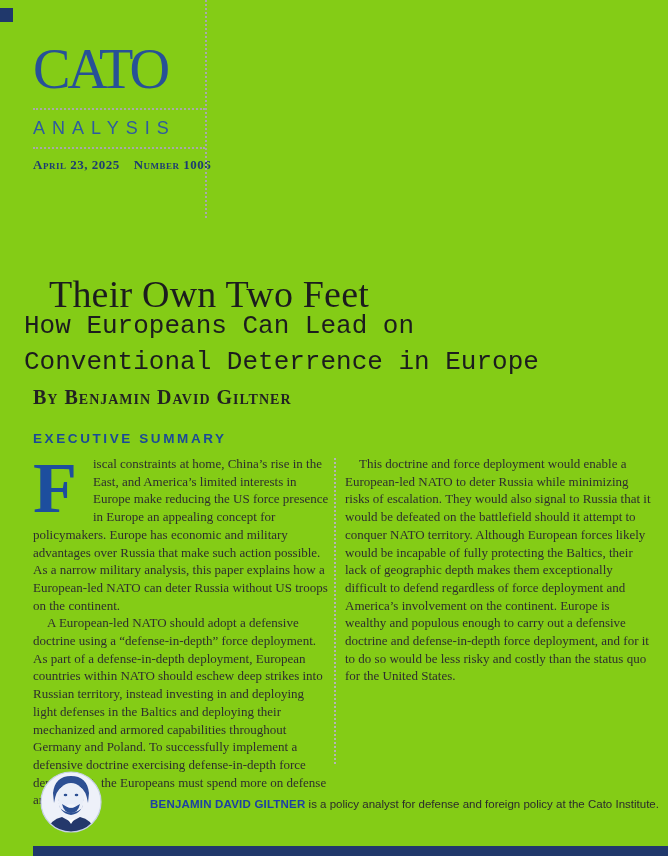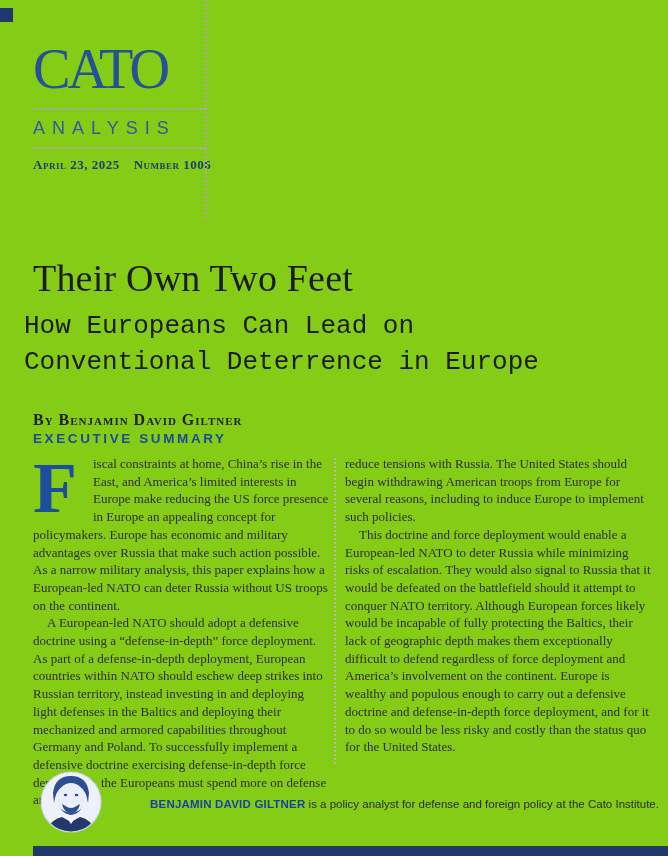--- a/index.html
+++ b/index.html
@@ -23,31 +23,31 @@
   .series.analysis{letter-spacing:7px;margin-top:8px;}
   .dotted-rule{border-top:2px dotted #a9a9a9;width:172px;margin-top:8px;}
   .issue-line{
     margin-top:8px;font-family:"Liberation Serif",serif;font-weight:bold;
     font-variant:small-caps;font-size:13px;color:#1d3c72;letter-spacing:0.5px;white-space:nowrap;
   }
   .issue-gap{display:inline-block;width:14px;}
   .vert-rule{position:absolute;left:205px;top:0;height:218px;border-left:2px dotted #a9a9a9;}
   
   .title{
-    position:absolute;left:33px;top:256px;margin:0;font-family:"Liberation Serif",serif;
+    position:absolute;left:33px;top:256px;margin:16px;font-family:"Liberation Serif",serif;
     font-size:38px;font-weight:500;color:#1c1c1e;letter-spacing:0.2px;
   }
   .subtitle{
     position:absolute;left:24px;top:308px;margin:0;width:545px;
     font-family:Liberation Mono, monospace;font-size:26px;line-height:36px;
     font-weight:500;color:#1c1c1e;
   }
   .byline{
     position:absolute;left:33px;top:386px;font-family:"Liberation Serif",serif;
-    font-weight:bold;font-variant:small-caps;font-size:16px;color:#222;letter-spacing:1px;margin-top:25px;
+    font-weight:bold;font-variant:small-caps;font-size:20px;color:#222;letter-spacing:1px;
   }
   .section-heading{
     position:absolute;left:33px;top:431px;font-family:"Liberation Sans",sans-serif;
     font-weight:bold;font-size:13.5px;letter-spacing:2.6px;color:#1b4a97;text-align:center;
   }
   
   .col{position:absolute;top:455px;font-size:13px;line-height:17.7px;color:#2e2e2e;text-align:left;}
   .col p{margin:0;}
   .col p.indent{text-indent:14px;}
   .col-left{left:33px;width:297px;}
@@ -92,21 +92,20 @@
   <div class="section-heading">EXECUTIVE SUMMARY</div>
 
   <div class="col col-left">
     <p><span class="dropcap">F</span><span>iscal constraints at home, China’s rise in the East, and America’s limited interests in Europe make reducing the US force presence in Europe an appealing concept for policymakers. Europe has economic and military advantages over Russia that make such action possible. As a narrow military analysis, this paper explains how a European-led NATO can deter Russia without US troops on the continent.</span></p>
     <p class="indent">A European-led NATO should adopt a defensive doctrine using a “defense-in-depth” force deployment. As part of a defense-in-depth deployment, European countries within NATO should eschew deep strikes into Russian territory, instead investing in and deploying light defenses in the Baltics and deploying their mechanized and armored capabilities throughout Germany and Poland. To successfully implement a defensive doctrine exercising defense-in-depth force deployment, the Europeans must spend more on defense and</p>
   </div>
 
   <div class="col-rule"></div>
 
   <div class="col col-right">
-    <p>reduce tensions with Russia. The United States should begin withdrawing American troops from Europe for several reasons, including to induce Europe to implement such policies.</p>
     <p class="indent">This doctrine and force deployment would enable a European-led NATO to deter Russia while minimizing risks of escalation. They would also signal to Russia that it would be defeated on the battlefield should it attempt to conquer NATO territory. Although European forces likely would be incapable of fully protecting the Baltics, their lack of geographic depth makes them exceptionally difficult to defend regardless of force deployment and America’s involvement on the continent. Europe is wealthy and populous enough to carry out a defensive doctrine and defense-in-depth force deployment, and for it to do so would be less risky and costly than the status quo for the United States.</p>
   </div>
 
   <div class="avatar">
     <svg width="62" height="62" viewBox="0 0 62 62">
       <defs>
           <clipPath id="avclip">
             <circle cx="31" cy="31" r="30"></circle>
           </clipPath>
         </defs>

